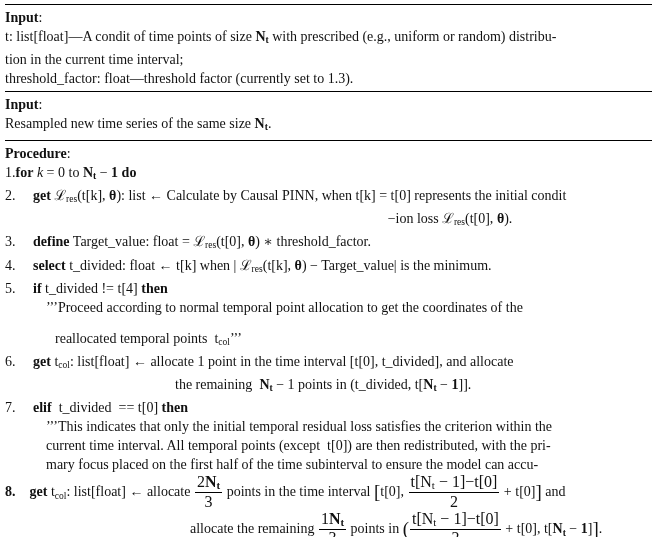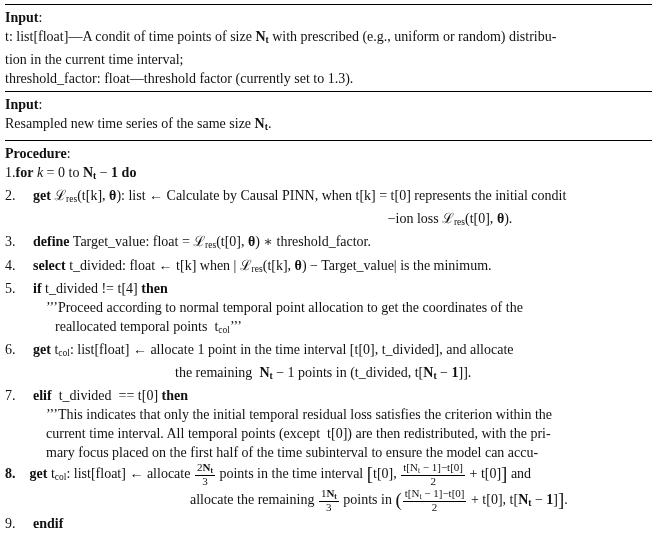--- a/index.html
+++ b/index.html
@@ -23,27 +23,27 @@
     font-size:14px;
     line-height:19px;
     white-space:pre-wrap;
   }
   .b{font-weight:bold;}
   .i{font-style:italic;}
   .sub{font-size:0.68em;vertical-align:-0.22em;}
   .big{font-size:1.35em;vertical-align:-0.1em;line-height:1;}
   .frac{
     display:inline-block;text-align:center;vertical-align:-0.65em;
-    line-height:1.05;font-size:11px;padding:0 1px;
+    line-height:1.05;font-size:16px;padding:0 1px;
   }
   .frac .num{display:block;border-bottom:1px solid #000;padding:0 2px 0.5px 2px;}
   .frac .den{display:block;padding-top:0.5px;}
   
   .ind-doc{padding-left:41px;}
-  .ind-doc2{padding-left:50px;}
+  .ind-doc2{padding-left:50px;margin-top:12px;}
   .ind-c1{padding-left:243px;text-align:center;}
   .ind-c2{padding-left:170px;}
   .ind-c3{padding-left:185px;}
 </style>
 </head>
 <body>
 
 <div class="page">
   <div id="lines">
       <div class="rule"></div>

